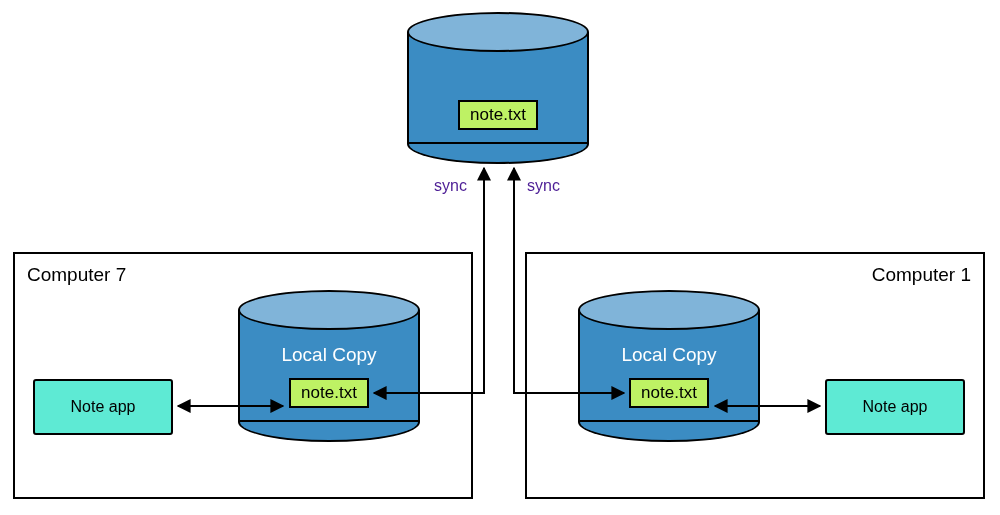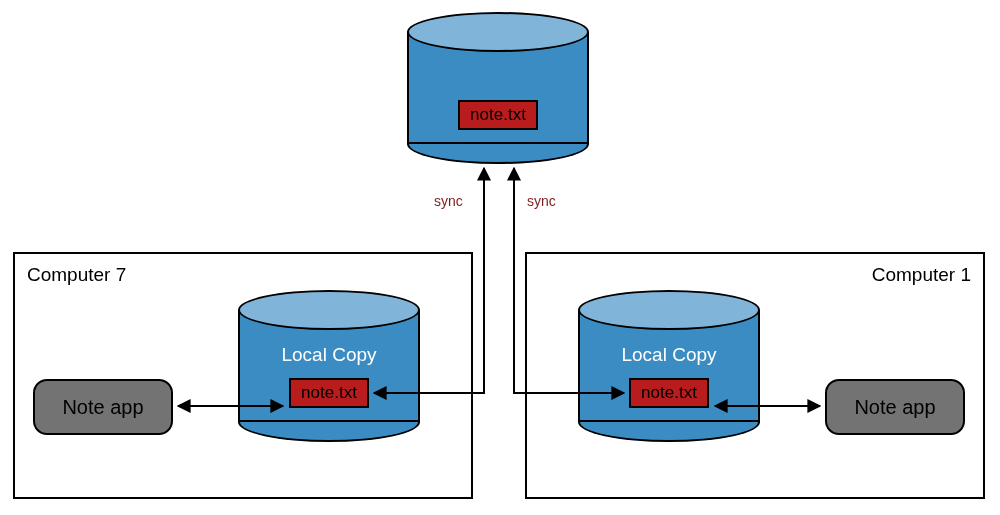--- a/index.html
+++ b/index.html
@@ -52,44 +52,43 @@
   .db-title {
     position: absolute;
     width: 100%;
     text-align: center;
     color: #fff;
     font-size: 19px;
     z-index: 3;
   }
   .file-badge {
     position: absolute;
-    background: #b91c1c;
+    background: #bef264;
     border: 2px solid #000;
     font-size: 17px;
     color: #000;
     text-align: center;
     line-height: 26px;
     z-index: 3;
   }
   .note-app {
     position: absolute;
-    background: #737373;
+    background: #5eead4;
     border: 2px solid #000;
-    border-radius: 14px;
-    font-size: 20px;
+    border-radius: 3px;
+    font-size: 16px;
     color: #000;
     display: flex;
     align-items: center;
     justify-content: center;
   }
   .sync-label {
     position: absolute;
-    font-size: 14px;
-    color: #7f1d1d;
-    margin-top: 16px;
+    font-size: 16px;
+    color: #4c1d95;
   }
   svg.arrows {
     position: absolute;
     left: 0; top: 0;
     width: 1000px; height: 515px;
     pointer-events: none;
   }
 </style>
 </head>
 <body>

